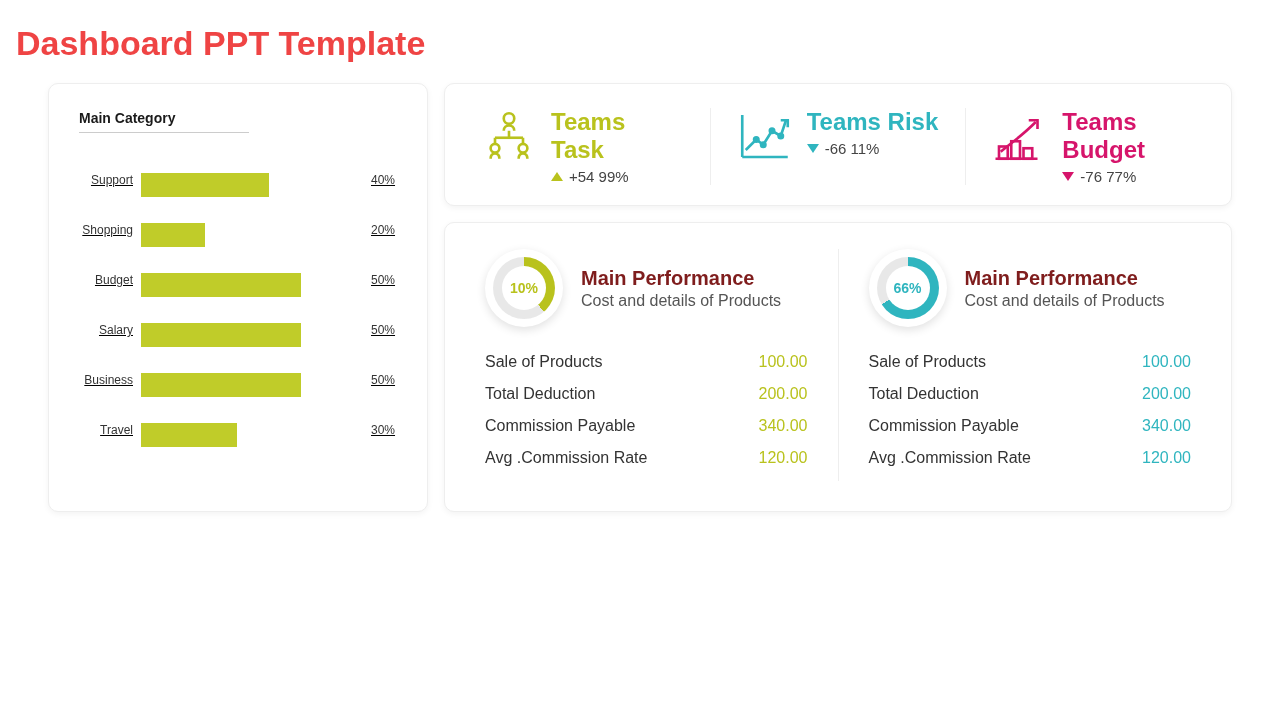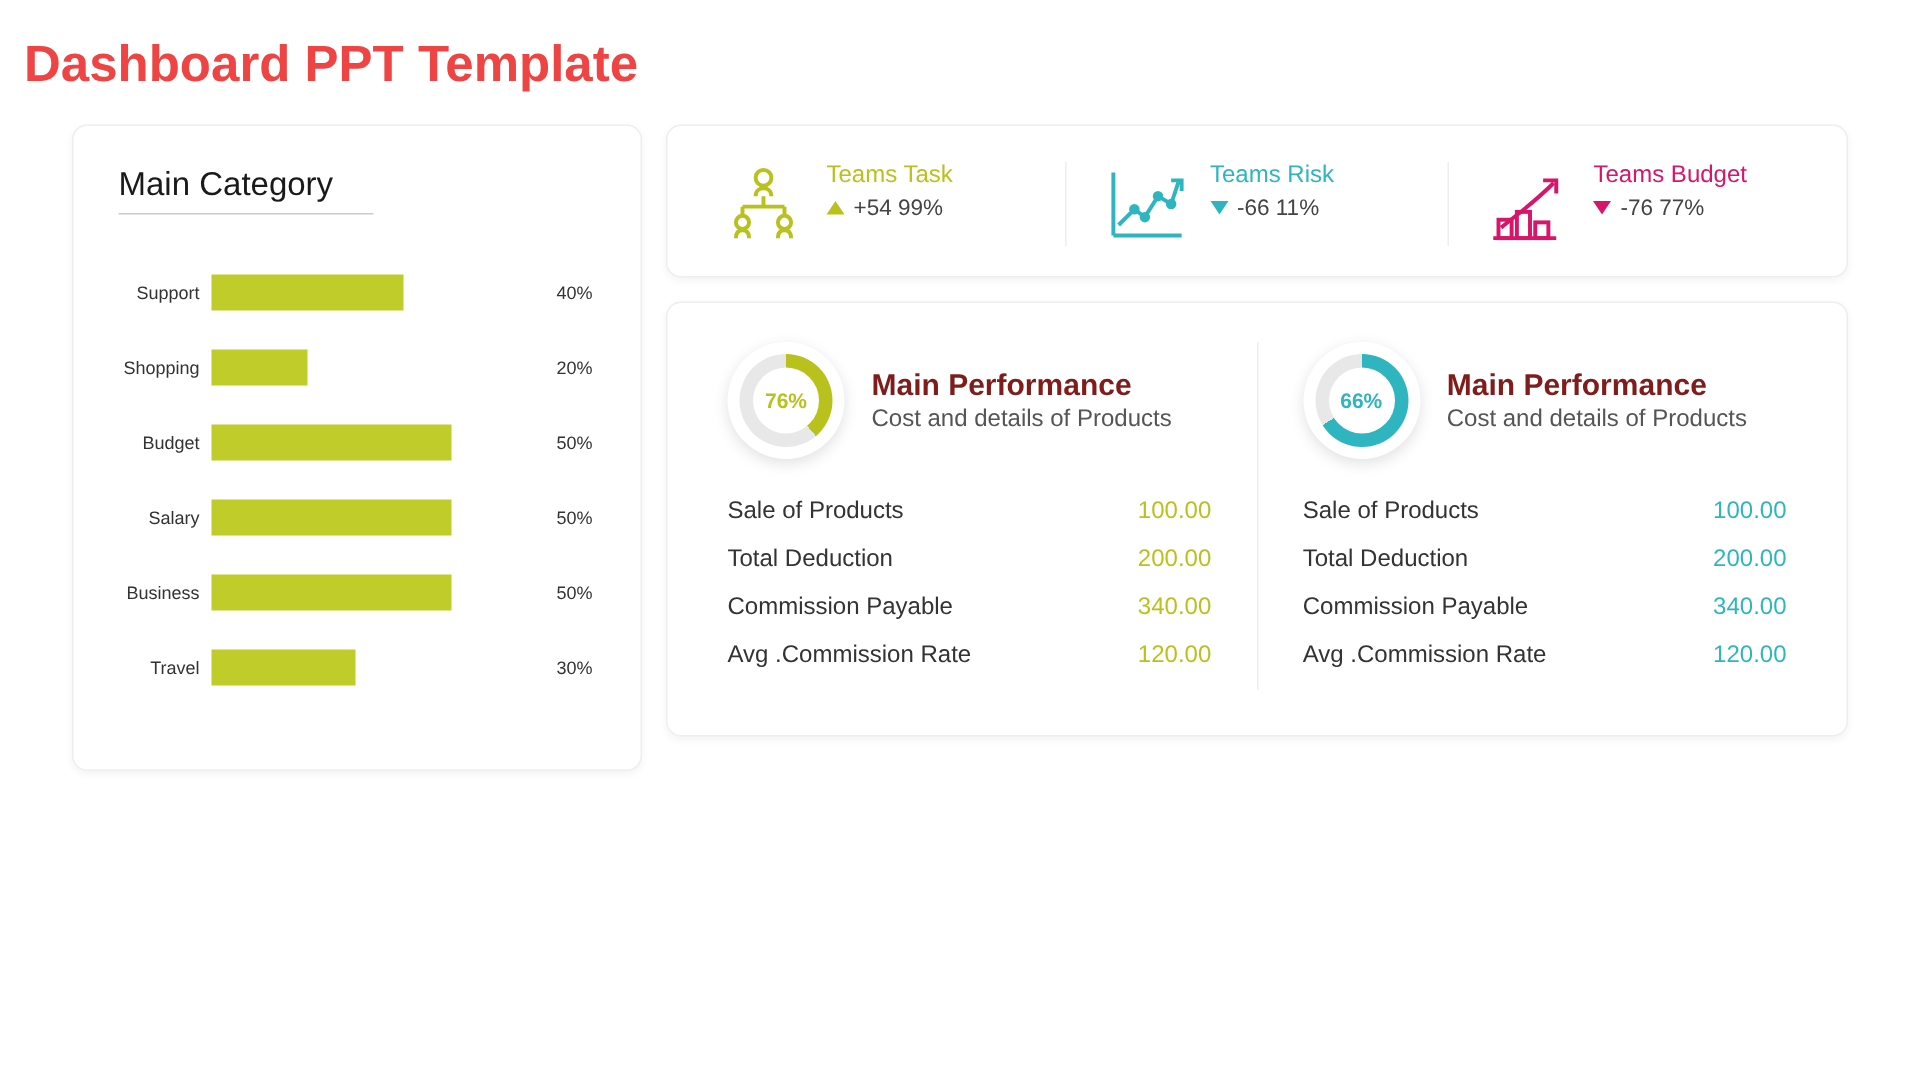--- a/index.html
+++ b/index.html
@@ -26,37 +26,38 @@
     border: 1px solid #eee;
     border-radius: 10px;
     box-shadow: 0 2px 6px rgba(0,0,0,0.05);
   }
   .left {
     width: 380px;
     padding: 26px 24px 30px 24px;
   }
   .right { flex: 1; display: flex; flex-direction: column; gap: 16px; }
   .cat-title {
-    font-size: 22px;
-    font-weight: 400;
+    font-size: 14px;
+    font-weight: 700;
     color: #1a1a1a;
     margin-bottom: 6px;
     margin-left: 6px;
   }
   .cat-rule {
     border: none;
     border-top: 1px solid #ccc;
     width: 170px;
     margin-left: 6px;
     margin-bottom: 40px;
   }
   .bar-row {
     display: flex;
-    align-items: center;
+    align-items: flex-start;
     margin-bottom: 26px;
+    text-decoration: underline;
   }
   .bar-label {
     width: 60px;
     text-align: right;
     font-size: 12px;
     color: #333;
     margin-right: 8px;
   }
   .bar-track { width: 210px; position: relative; }
   .bar-fill {
@@ -73,21 +74,21 @@
   .kpi {
     flex: 1;
     display: flex;
     align-items: flex-start;
     padding: 0 26px;
     border-right: 1px solid #eee;
     gap: 14px;
   }
   .kpi:last-child { border-right: none; }
   .kpi-icon { width: 56px; height: 56px; flex-shrink: 0; }
-  .kpi-title { font-size: 16px; font-weight: 400; }
+  .kpi-title { font-size: 24px; font-weight: 700; }
   .kpi-delta { font-size: 15px; color: #444; margin-top: 4px; display:flex; align-items:center; gap:6px;}
   .tri-up { width:0;height:0;border-left:6px solid transparent;border-right:6px solid transparent;border-bottom:9px solid currentColor; }
   .tri-down{ width:0;height:0;border-left:6px solid transparent;border-right:6px solid transparent;border-top:9px solid currentColor; }
   
   .perf-card { display:flex; padding: 26px 10px 30px 10px; }
   .perf {
     flex:1; padding: 0 30px;
     border-right:1px solid #eee;
   }
   .perf:last-child { border-right:none; }
@@ -229,21 +230,21 @@
           </div>
         </div>
       </div>
 
     <div class="card perf-card" id="perfs">
         <div class="perf">
           <div class="perf-head">
             <div class="donut">
               <div class="donut-ring" style="background:conic-gradient(#b9c21d 0deg 140deg,#e8e8e8 140deg 360deg)">
                 <div style="width:44px;height:44px;border-radius:50%;background:#fff;display:flex;align-items:center;justify-content:center;">
-                  <span class="donut-text" style="color:#b9c21d">76%</span>
+                  <span class="donut-text" style="color:#b9c21d">10%</span>
                 </div>
               </div>
             </div>
             <div>
               <div class="perf-title">Main  Performance</div>
               <div class="perf-sub">Cost and details of Products</div>
             </div>
           </div>
           <div class="perf-rows">
             <div class="perf-row">

